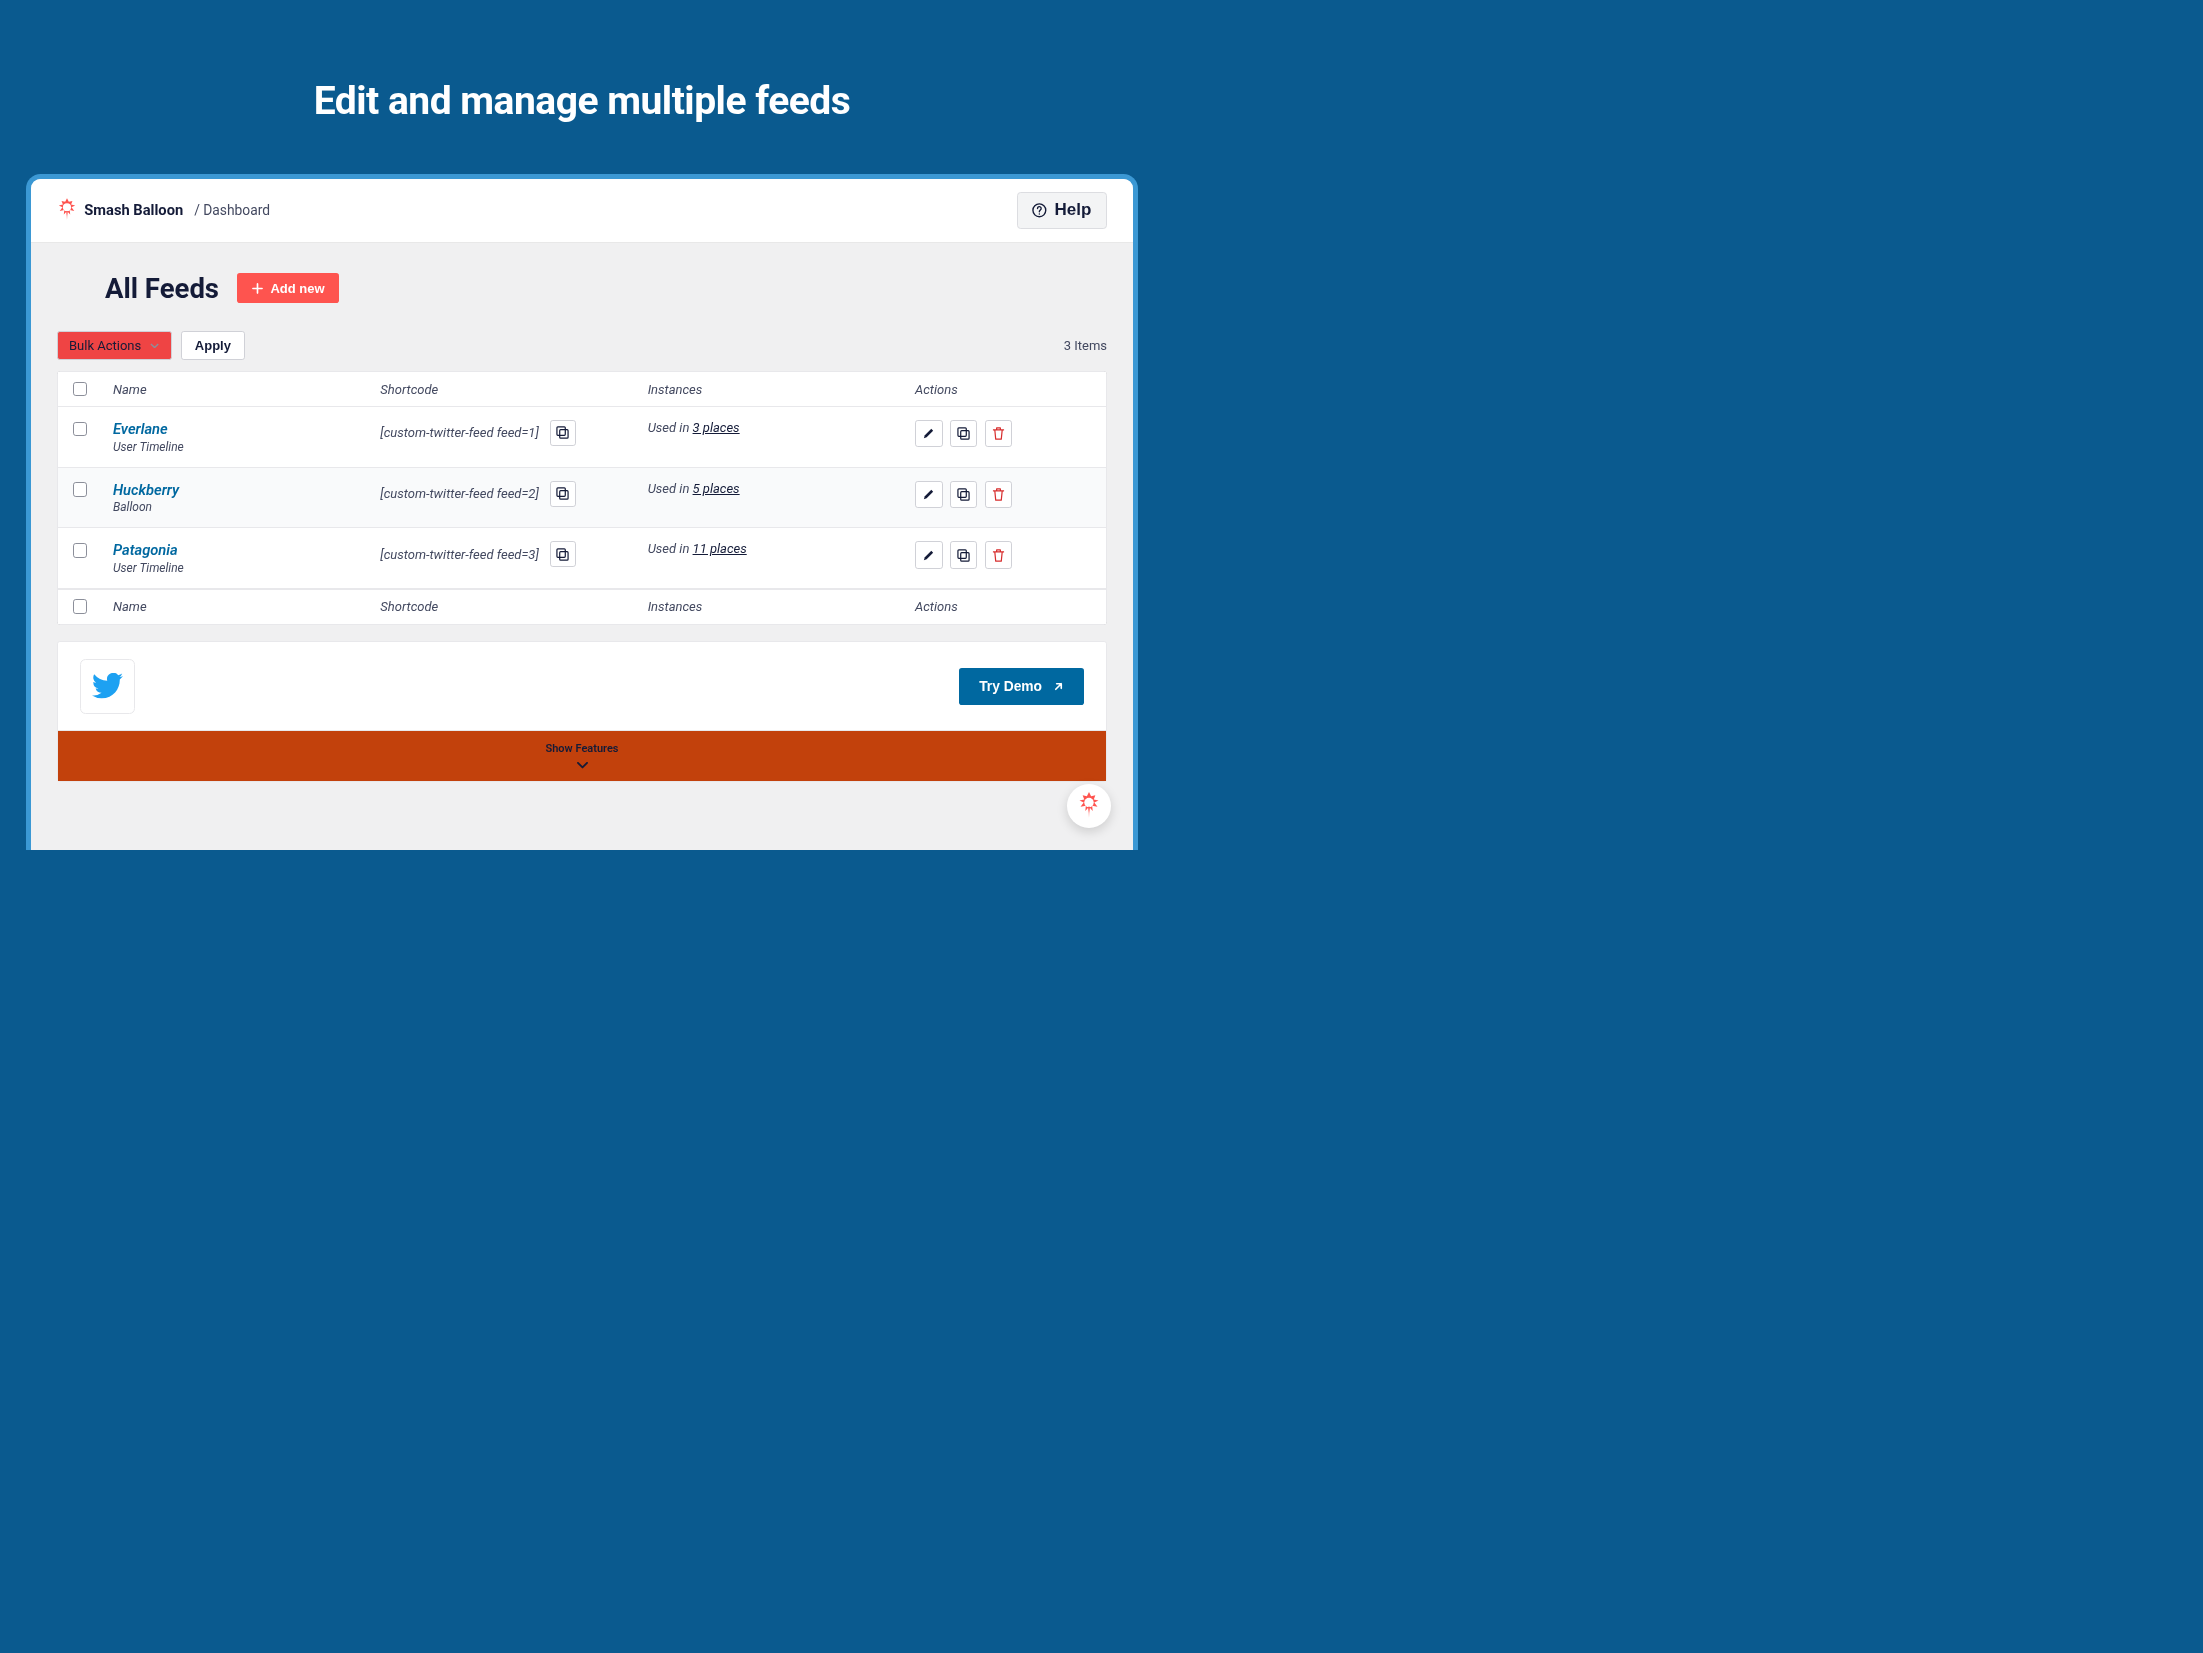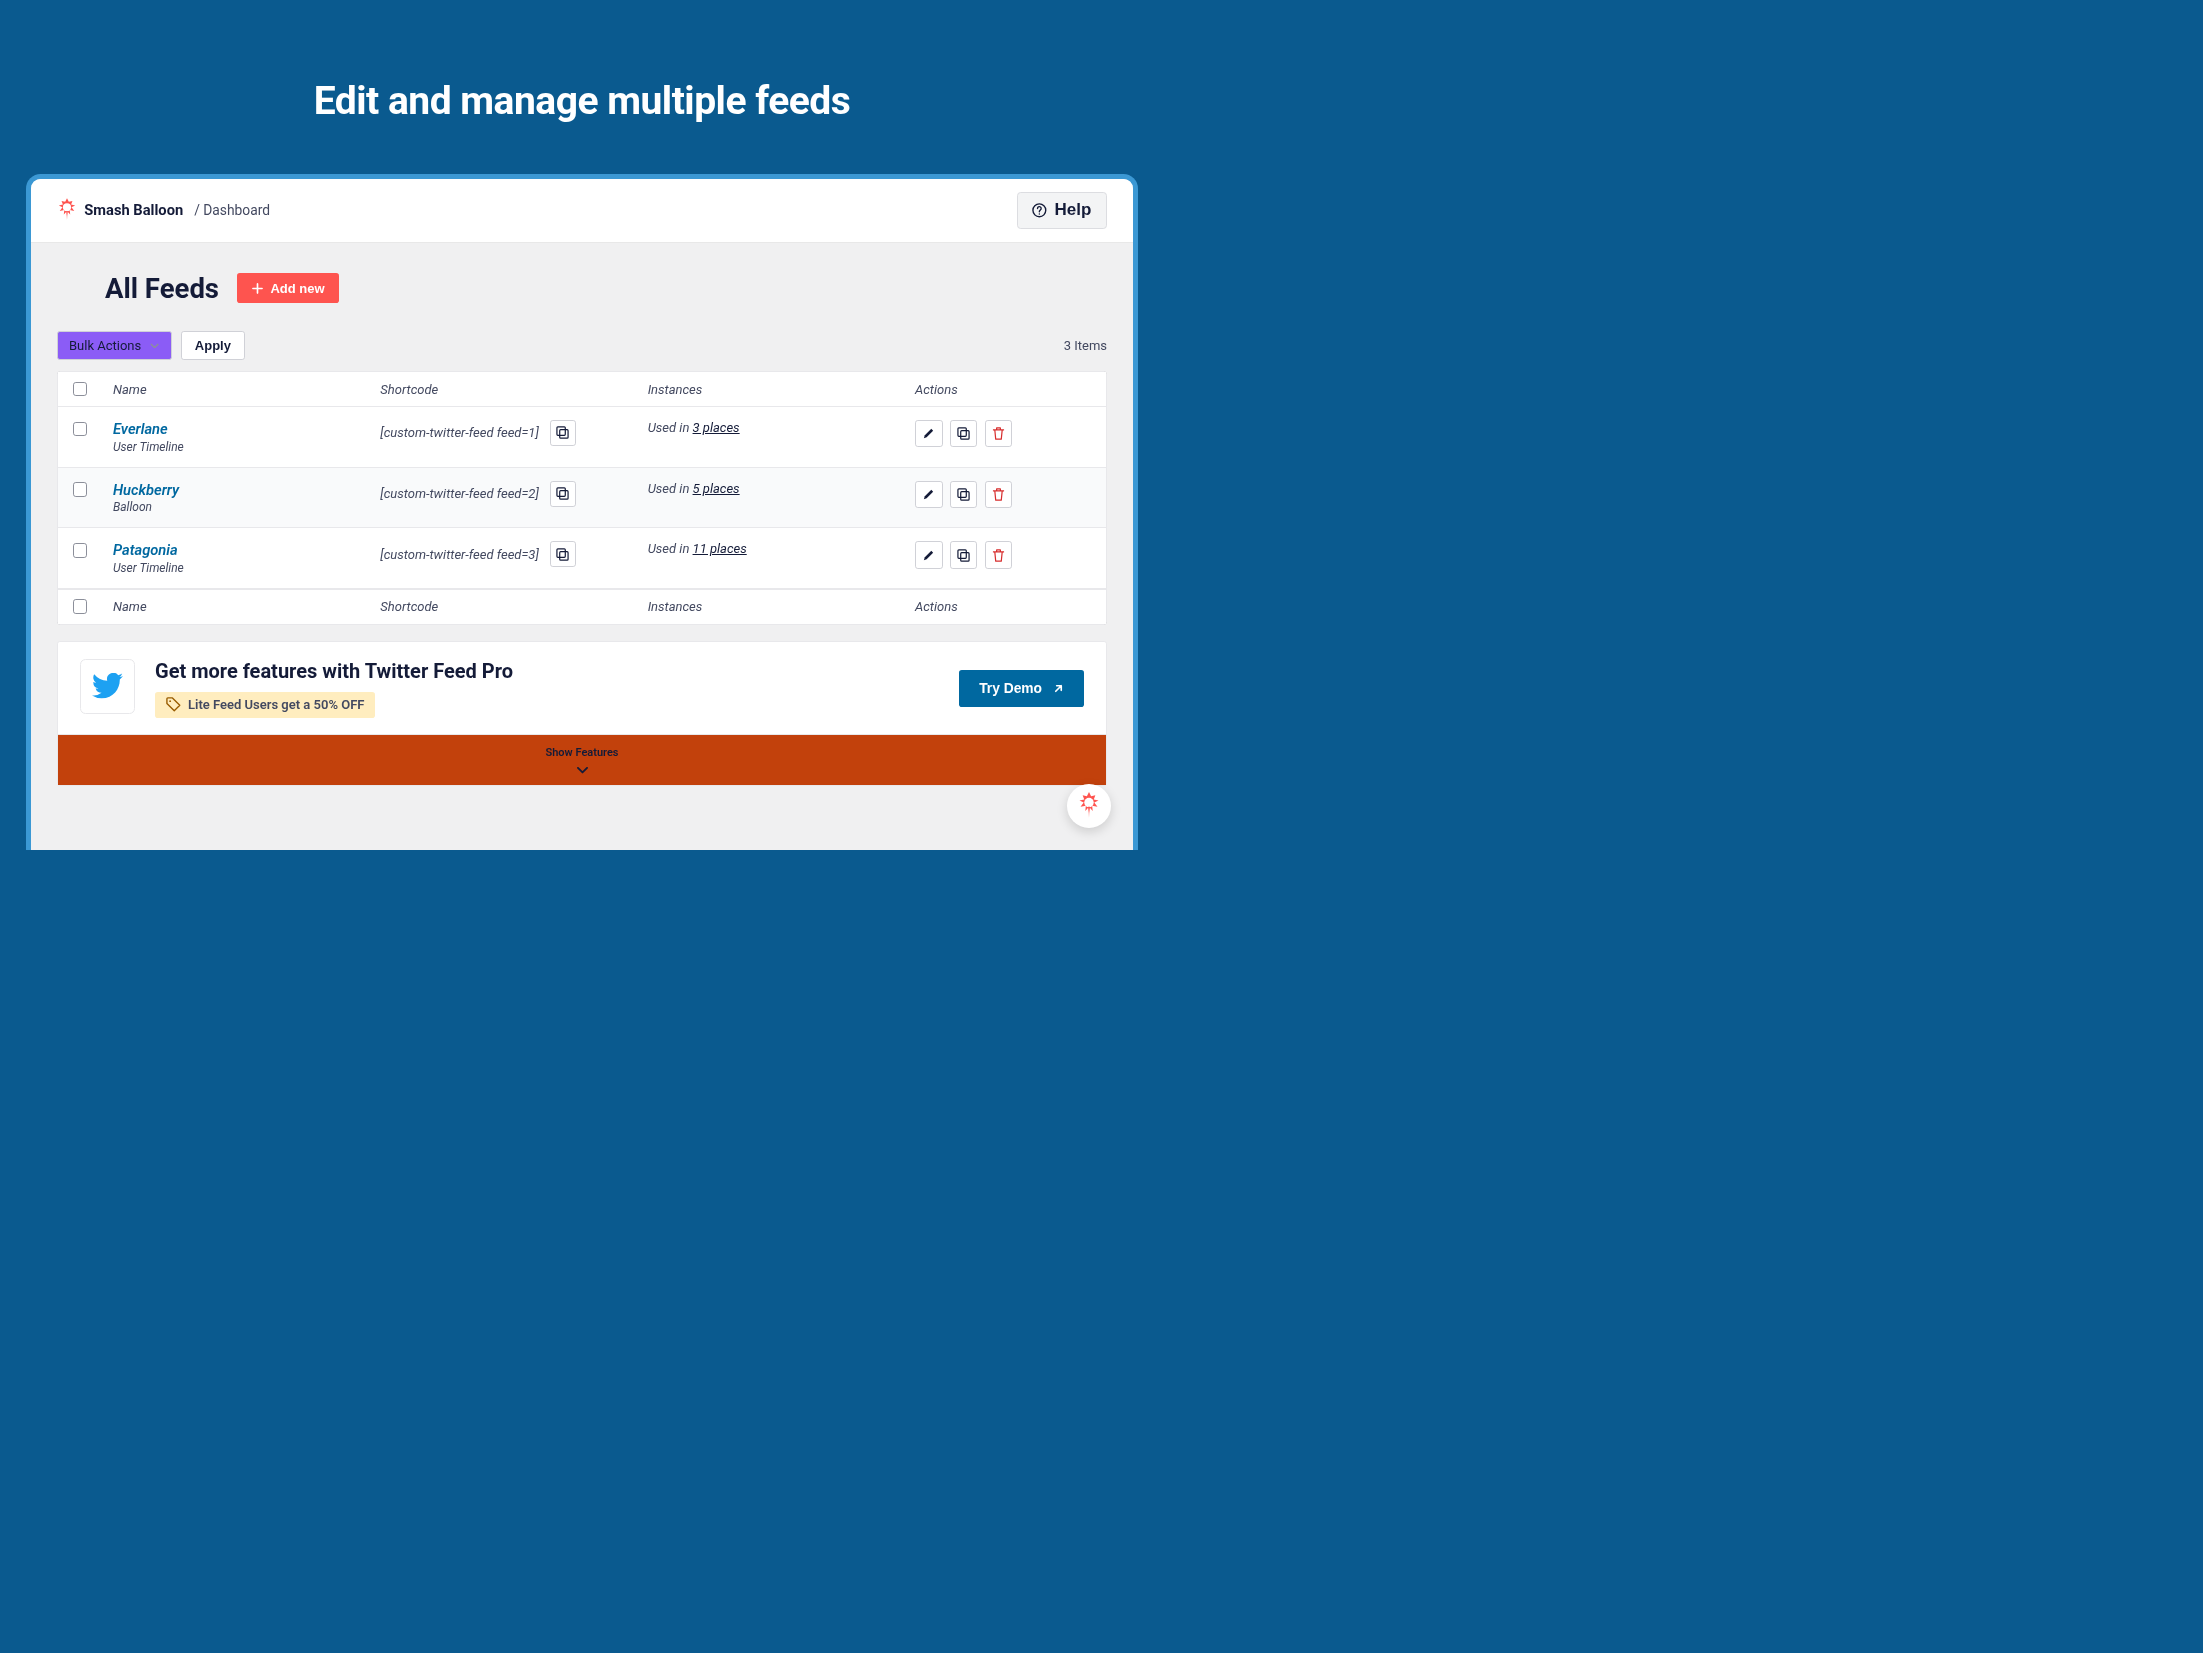--- a/index.html
+++ b/index.html
@@ -113,21 +113,21 @@
   margin-bottom: 11px;
 }
 .controls-left {
   display: flex;
   gap: 9.2px;
 }
 .bulk-select {
   display: flex;
   align-items: center;
   gap: 9.2px;
-  background: #8b5cf6;
+  background: #ef4444;
   border: 0.9px solid #d0d1d7;
   border-radius: 2.8px;
   padding: 6.4px 11px;
   font-size: 13px;
   color: #141b38;
   cursor: pointer;
 }
 .apply-btn {
   background: #fff;
   border: 0.9px solid #d0d1d7;
@@ -520,32 +520,20 @@
       </div>
 
       <div class="promo-card">
         <div class="promo-main">
           <div class="promo-left">
             <div class="twitter-icon-box">
               <svg width="31" height="26" viewBox="0 0 24 20">
                   <path d="M24 2.3a9.8 9.8 0 0 1-2.8.8 4.9 4.9 0 0 0 2.2-2.7 9.9 9.9 0 0 1-3.1 1.2A4.9 4.9 0 0 0 11.8 6a14 14 0 0 1-10.1-5.1 4.9 4.9 0 0 0 1.5 6.6A4.9 4.9 0 0 1 1 6.9v.1a4.9 4.9 0 0 0 4 4.8 5 5 0 0 1-2.2.1 4.9 4.9 0 0 0 4.6 3.4A9.9 9.9 0 0 1 0 17.3 14 14 0 0 0 7.5 19.5c9.1 0 14-7.5 14-14v-.6A10 10 0 0 0 24 2.3z" fill="#1da1f2"></path>
                 </svg>
             </div>
-            <div class="promo-text-col">
-              <div class="promo-title">Get more features with Twitter Feed Pro</div>
-              <div class="promo-badge">
-                <span>
-                  <svg width="14.7" height="14.7" viewBox="0 0 16 16">
-                      <path d="M1 7V2a1 1 0 0 1 1-1h5l8 8-6 6-8-8z" fill="none" stroke="#995c00" stroke-width="1.5" stroke-linejoin="round"></path>
-                      <circle cx="4.5" cy="4.5" r="1" fill="#995c00"></circle>
-                    </svg>
-                </span>
-                <span>Lite Feed Users get a 50% OFF</span>
-              </div>
-            </div>
           </div>
           <button class="try-demo-btn">
             <span>Try Demo</span>
             <span>
               <svg width="11" height="11" viewBox="0 0 12 12">
                   <path d="M3 9l6-6M4 3h5v5" stroke="#fff" stroke-width="1.8" fill="none" stroke-linecap="round" stroke-linejoin="round"></path>
                 </svg>
             </span>
           </button>
         </div>

